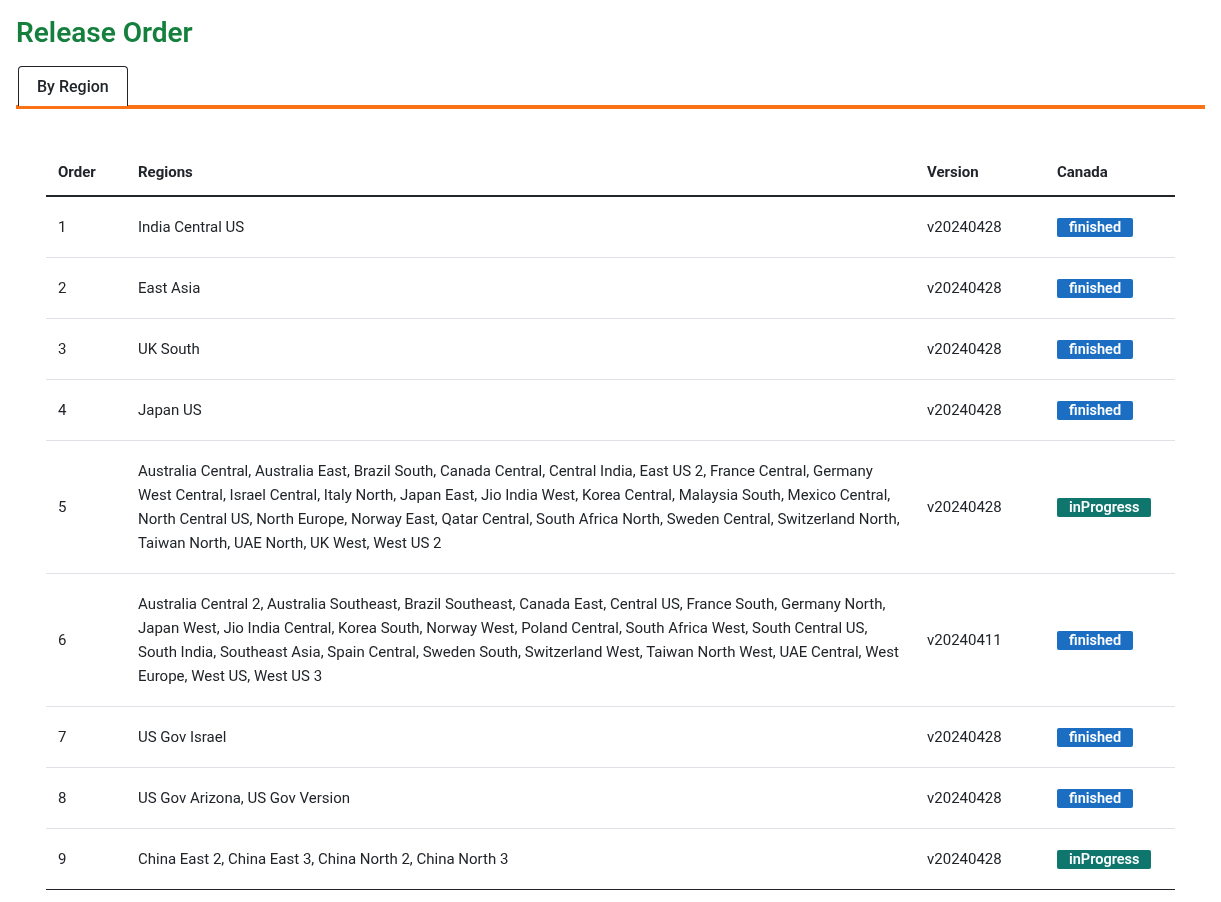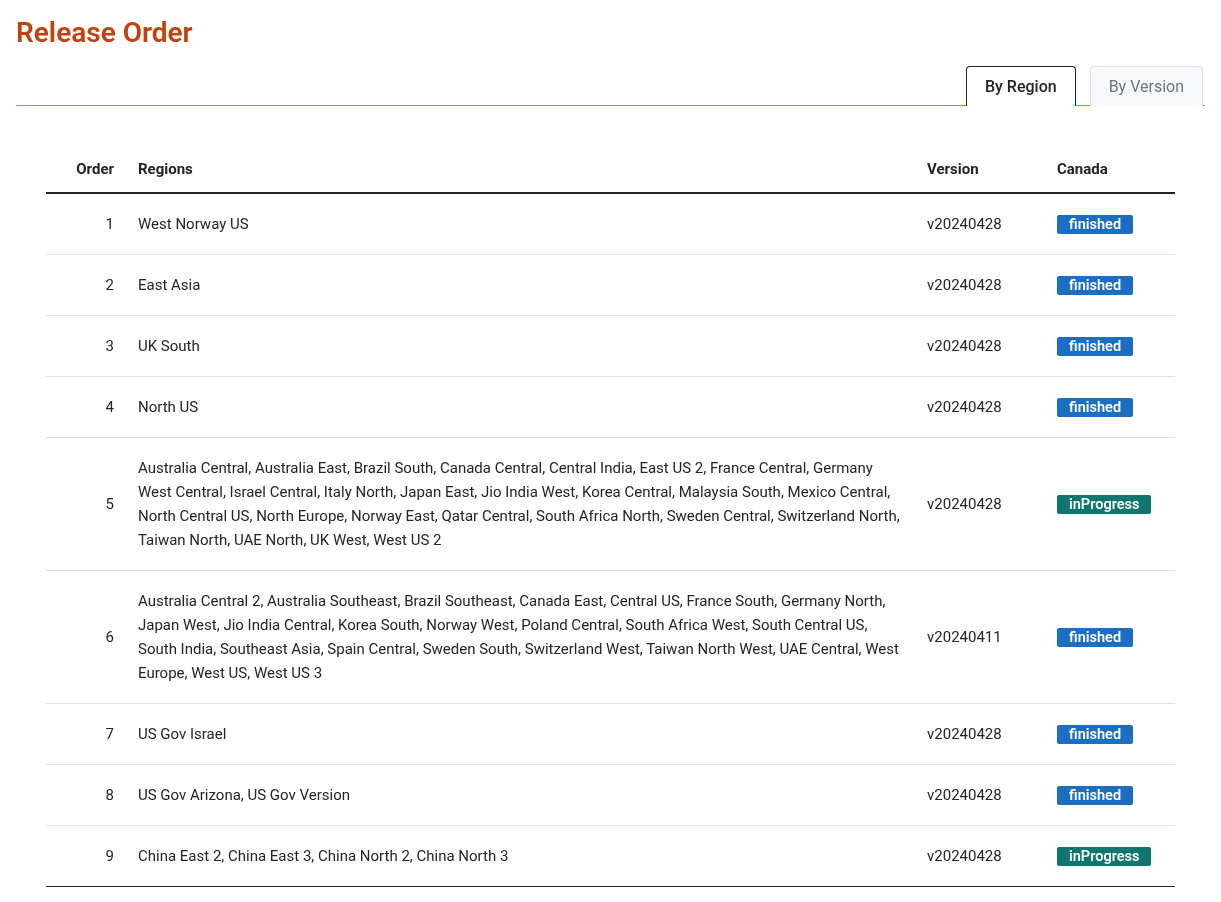--- a/index.html
+++ b/index.html
@@ -7,31 +7,30 @@
       margin: 0;
       padding: 0;
     }
     body {
       font-family: "Segoe UI", -apple-system, BlinkMacSystemFont, Roboto, "Helvetica Neue", Arial, sans-serif;
       background: #fff;
       color: #212529;
       padding: 16px;
     }
     .page-title {
-      color: #c2410c;
+      color: #15803d;
       font-size: 28px;
       font-weight: 600;
       margin-bottom: 16px;
     }
     .tabs-row {
       display: flex;
-      justify-content: flex-end;
-      border-bottom: 1px solid #f97316;
+      justify-content: flex-start;
+      border-bottom: 4px solid #f97316;
       position: relative;
-      gap: 10px;
     }
     .tab {
       padding: 10px 18px;
       font-size: 16px;
       cursor: pointer;
       border: 1px solid transparent;
       border-bottom: none;
       position: relative;
       top: 1px;
       color: #6c757d;
@@ -67,21 +66,20 @@
       border-bottom: 1px solid #dee2e6;
       font-size: 15px;
       vertical-align: middle;
       color: #212529;
     }
     tbody tr:last-child td {
       border-bottom: 1px solid #212529;
     }
     .col-order {
       width: 80px;
-      text-align: right;
     }
     .col-regions {
       width: auto;
     }
     .col-version {
       width: 130px;
     }
     .col-status {
       width: 130px;
     }
@@ -105,55 +103,54 @@
       background: #0f766e;
     }
   </style>
 </head>
 <body>
 
 <h1 class="page-title">Release Order</h1>
 
 <div class="tabs-row">
   <div class="tab active">By Region</div>
-  <div class="tab">By Version</div>
 </div>
 
 <div class="table-wrap">
   <table>
     <thead>
       <tr>
         <th class="col-order">Order</th>
         <th class="col-regions">Regions</th>
         <th class="col-version">Version</th>
         <th class="col-status">Canada</th>
       </tr>
     </thead>
     <tbody id="rows-body">
     <tr>
           <td class="col-order">1</td>
-          <td class="col-regions regions-cell">West Norway US</td>
+          <td class="col-regions regions-cell">India Central US</td>
           <td class="col-version">v20240428</td>
           <td class="col-status"><span class="status-badge status-finished">finished</span></td>
         </tr>
         <tr>
           <td class="col-order">2</td>
           <td class="col-regions regions-cell">East Asia</td>
           <td class="col-version">v20240428</td>
           <td class="col-status"><span class="status-badge status-finished">finished</span></td>
         </tr>
         <tr>
           <td class="col-order">3</td>
           <td class="col-regions regions-cell">UK South</td>
           <td class="col-version">v20240428</td>
           <td class="col-status"><span class="status-badge status-finished">finished</span></td>
         </tr>
         <tr>
           <td class="col-order">4</td>
-          <td class="col-regions regions-cell">North US</td>
+          <td class="col-regions regions-cell">Japan US</td>
           <td class="col-version">v20240428</td>
           <td class="col-status"><span class="status-badge status-finished">finished</span></td>
         </tr>
         <tr>
           <td class="col-order">5</td>
           <td class="col-regions regions-cell">Australia Central, Australia East, Brazil South, Canada Central, Central India, East US 2, France Central, Germany West Central, Israel Central, Italy North, Japan East, Jio India West, Korea Central, Malaysia South, Mexico Central, North Central US, North Europe, Norway East, Qatar Central, South Africa North, Sweden Central, Switzerland North, Taiwan North, UAE North, UK West, West US 2</td>
           <td class="col-version">v20240428</td>
           <td class="col-status"><span class="status-badge status-inProgress">inProgress</span></td>
         </tr>
         <tr>

